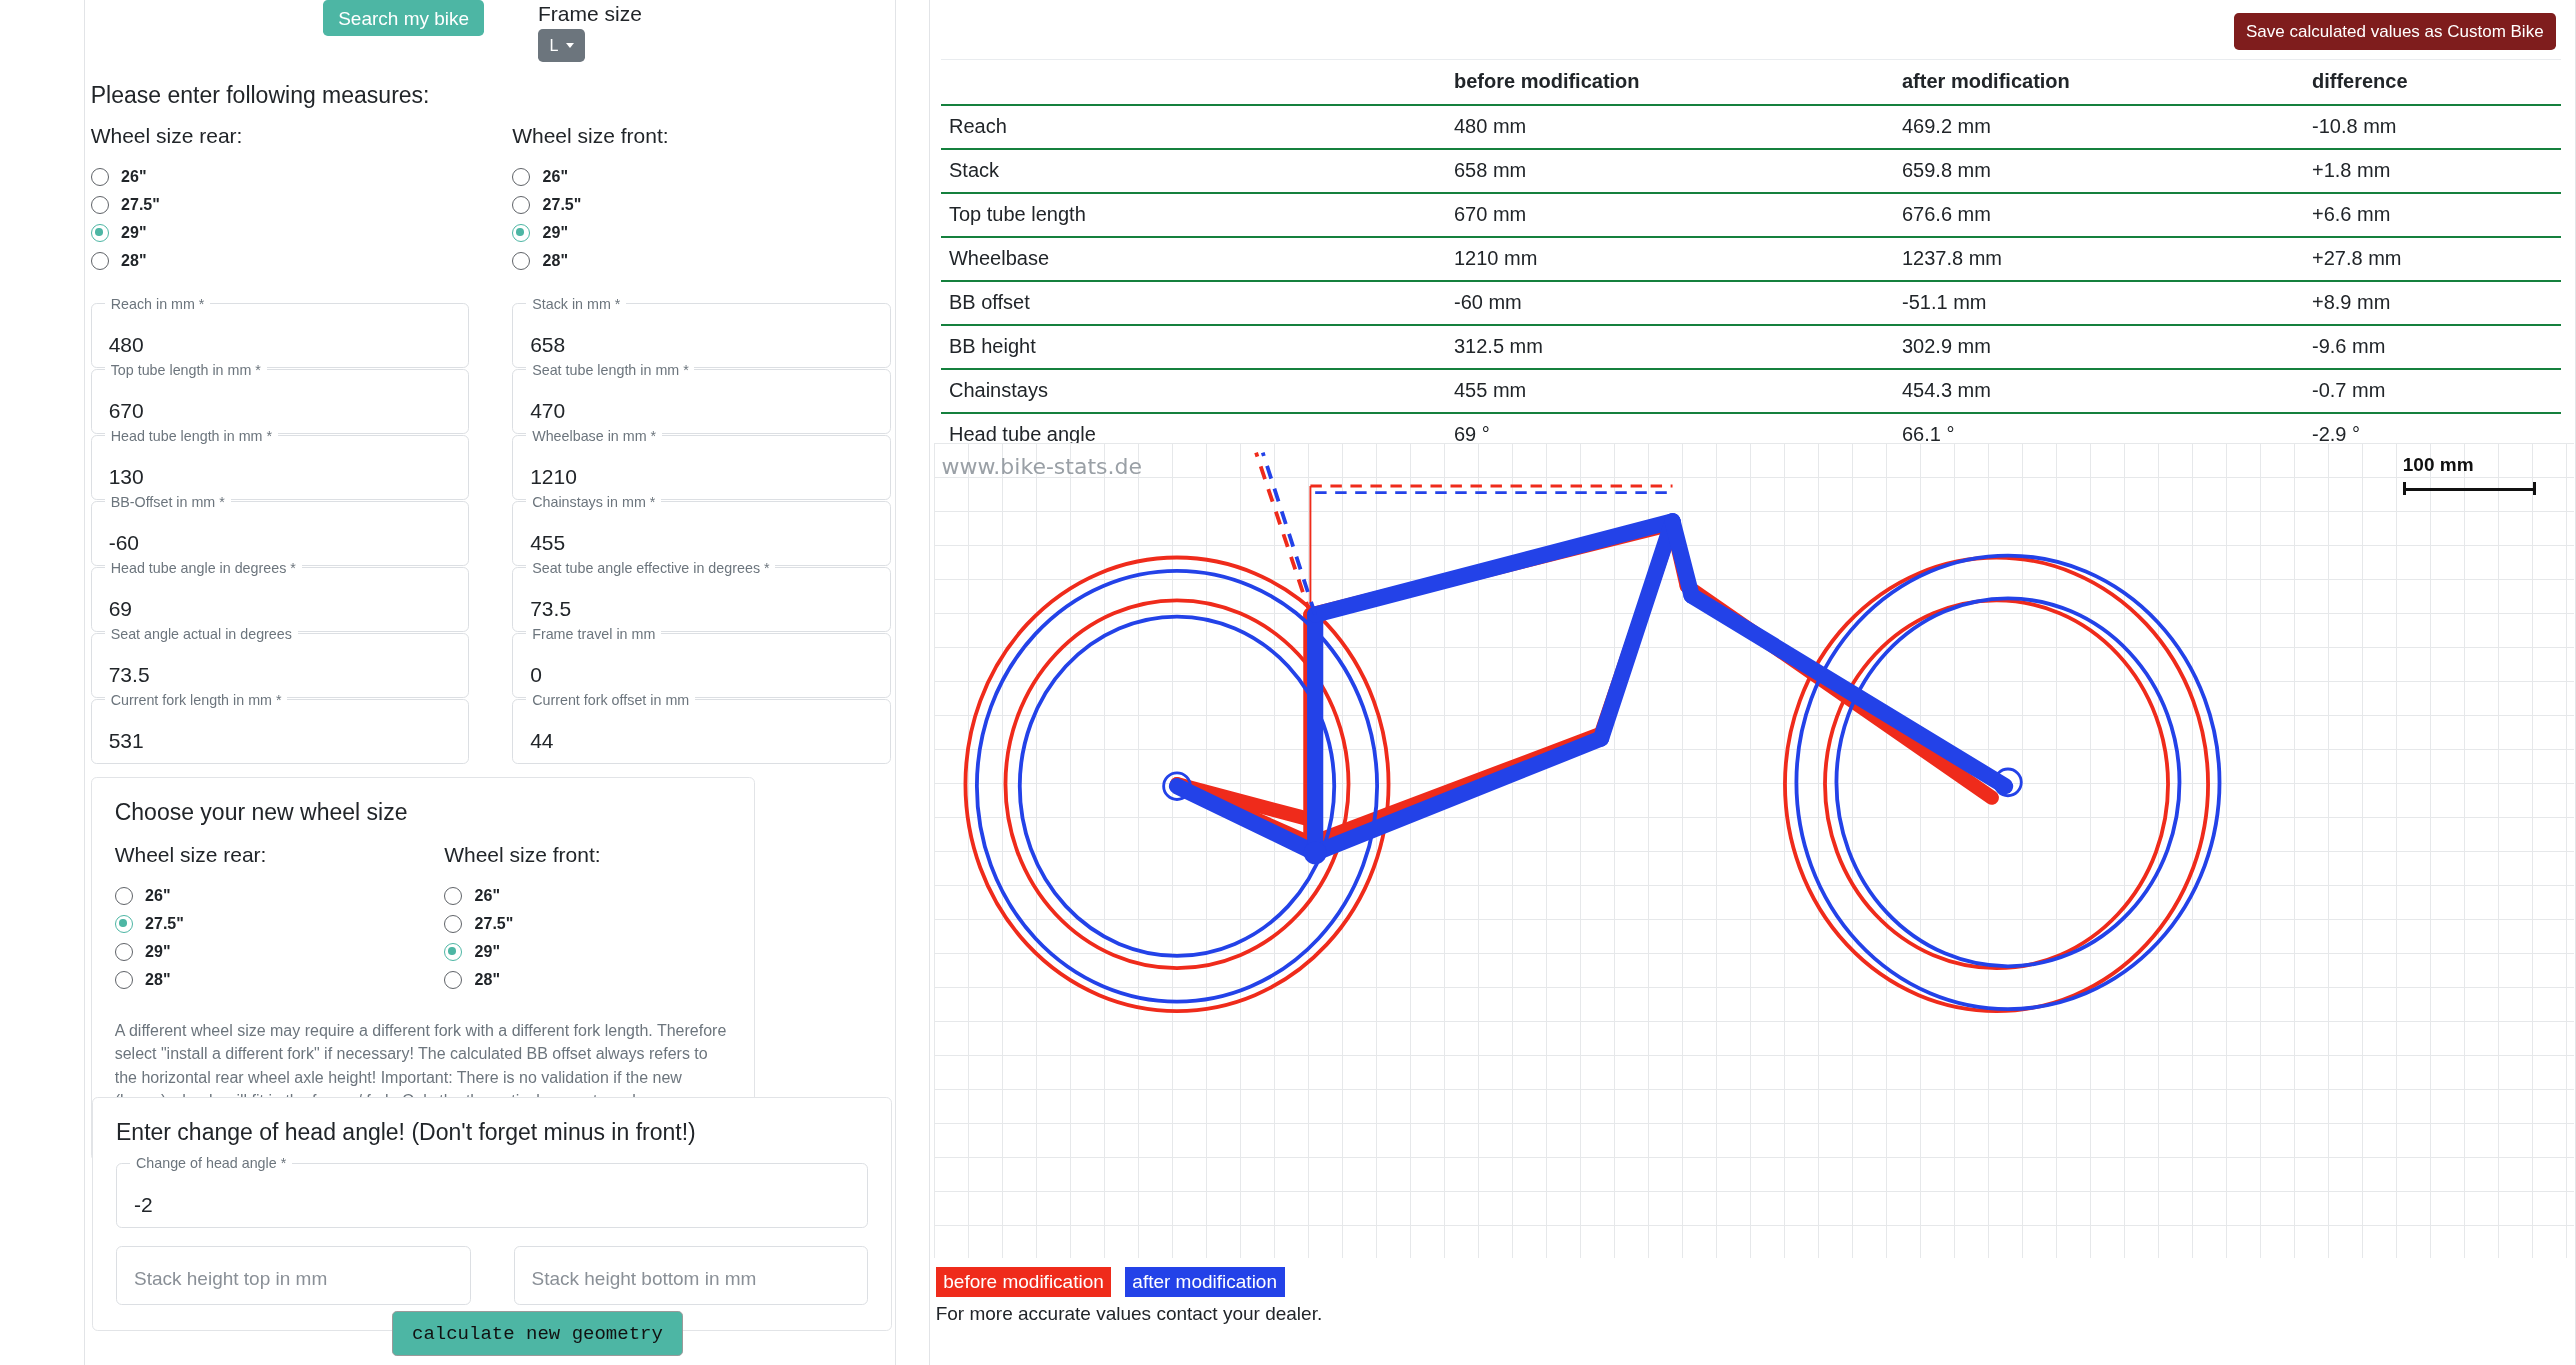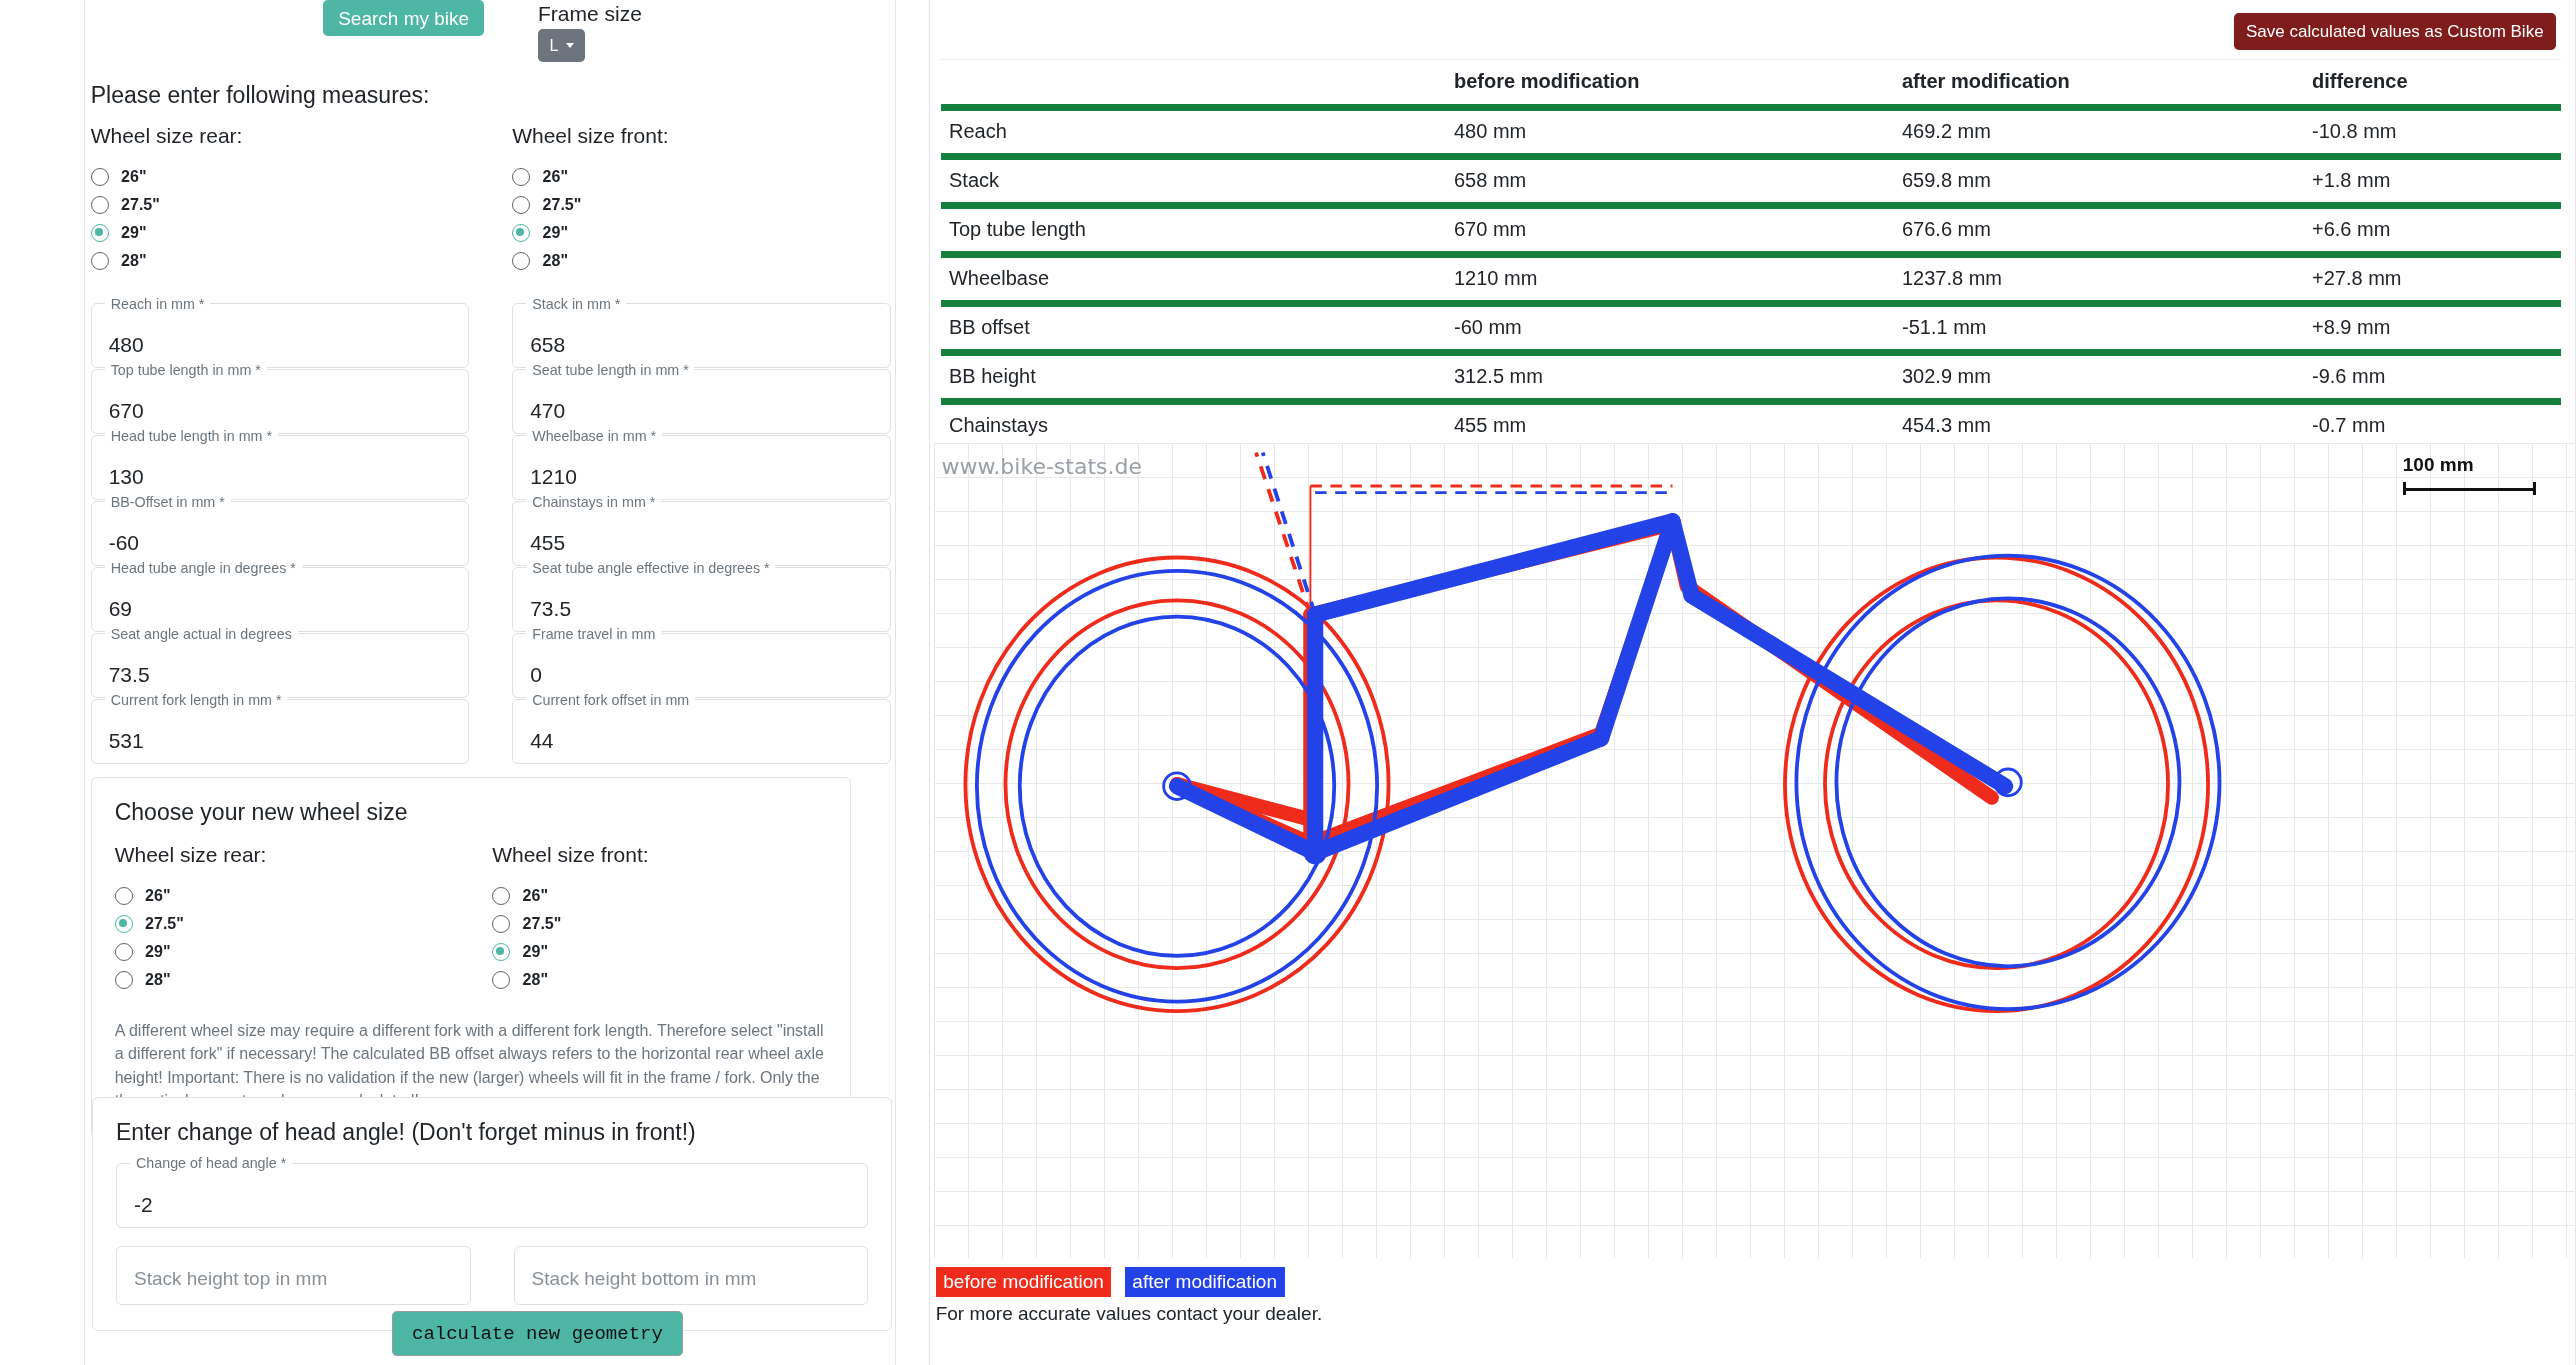--- a/index.html
+++ b/index.html
@@ -120,21 +120,21 @@
     width: 1620px; border-collapse: collapse;
     font-size: 20px;
   }
   table.geo th {
     text-align: left; font-weight: bold; color: #212529;
     padding: 9.5px 7.6px 11.4px 7.6px;
     border-bottom: 1.9px solid #dfe2e5;
   }
   table.geo td {
     padding: 9.5px 7.6px; color: #212529;
-    border-top: 7px solid #15803d;
+    border-top: 2px solid #15803d;
   }
   table.geo tr.head th { border-top: 1px solid #e9ecef; }
   .c-name { width: 505px; }
   .c-before { width: 448px; }
   .c-after { width: 410px; }
   .pos { color: #e0251b; }
   .neg { color: #1d32d0; }
   .zero { color: #212529; }
 
   .diagram-wrap {
@@ -291,21 +291,21 @@
               <span class="value">0</span>
             </div>
             <div class="field">
               <span class="legend">Current fork offset in mm</span>
               <span class="value">44</span>
             </div>
           </div>
       </div>
     </div>
 
-    <div class="card" style="position:absolute; left:5.7px; top:777px; width:760px;">
+    <div class="card" style="position:absolute; left:5.7px; top:777px; width:664px;">
       <div class="card-title">Choose your new wheel size</div>
       <div class="two-col">
         <div>
           <div class="wheel-head">Wheel size rear:</div>
           <div class="radio-group" id="rear-new-radios">
               <div class="radio-row">
                 <span class="radio"></span>
                 <span class="radio-label">26"</span>
               </div>
               <div class="radio-row">

